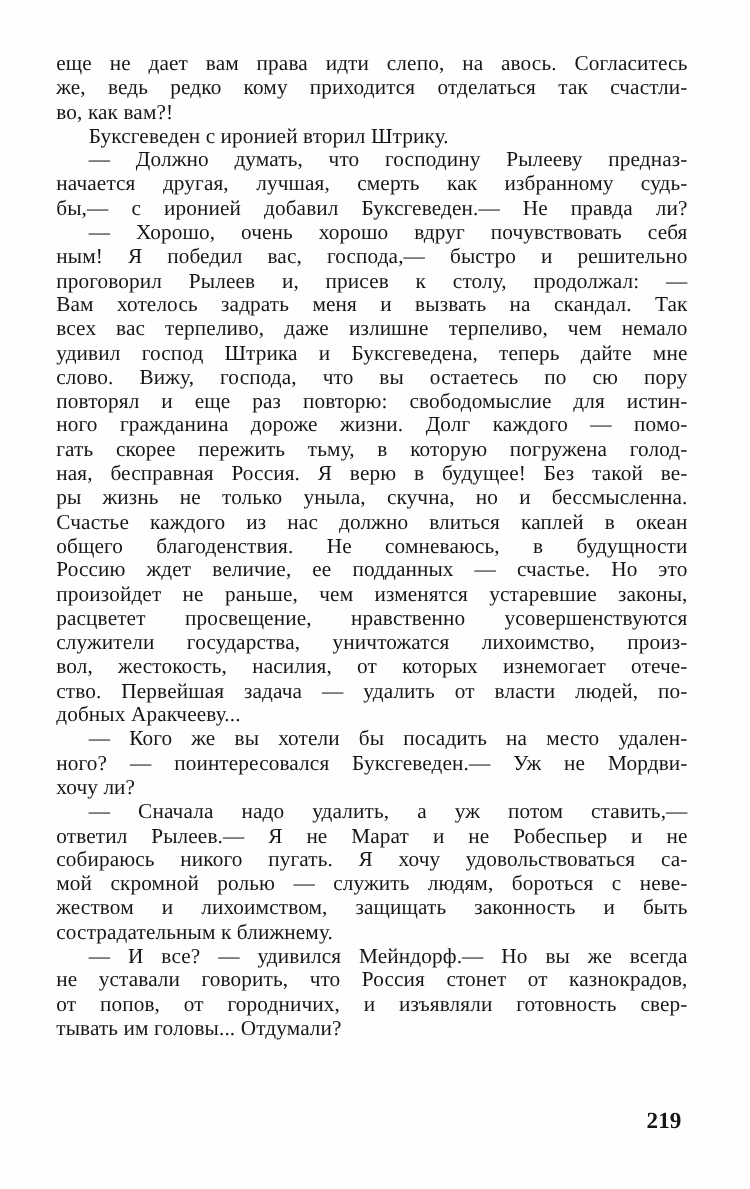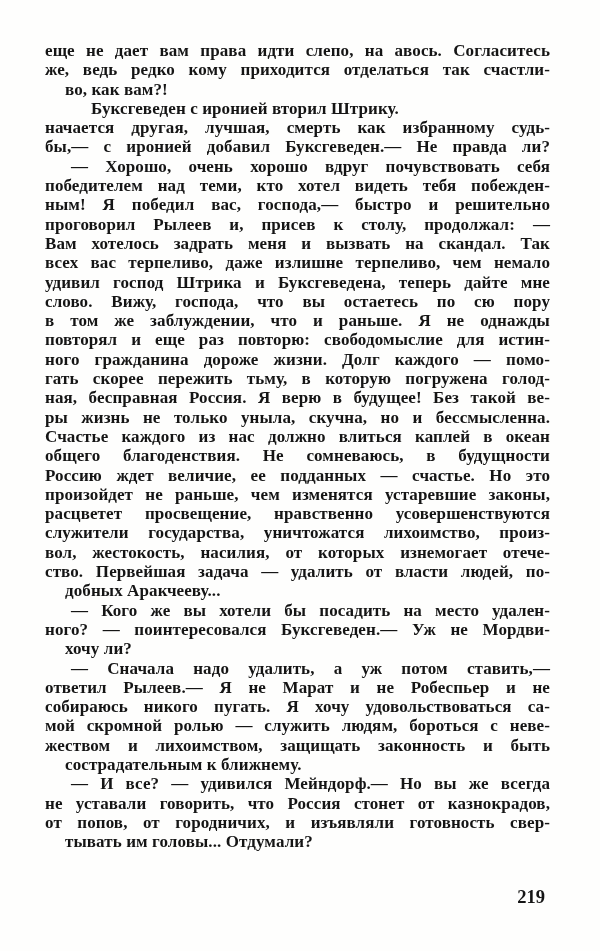--- a/index.html
+++ b/index.html
@@ -17,65 +17,63 @@
     color: #151515;
   }
   .page-text {
     position: absolute;
     left: 45px;
     top: 41px;
     width: 505px;
   }
   .line {
     font-size: 17px;
-    font-weight: bold;
+    font-weight: normal;
     line-height: 19.3px;
     height: 19.3px;
     white-space: normal;
     text-align: justify;
     text-align-last: justify;
     letter-spacing: 0.1px;
   }
   .line.indent {
     text-indent: 26px;
   }
   .line.para-end {
     text-align-last: left;
-    margin-left: 20px;
   }
   .page-number {
     position: absolute;
     top: 886px;
     right: 55px;
     font-size: 18.5px;
     font-weight: bold;
     line-height: 22px;
     color: #151515;
   }
 </style>
 </head>
 <body>
 
 <div class="book-page">
   <div class="page-text">
       <div class="line">еще не дает вам права идти слепо, на авось. Согласитесь</div>
       <div class="line">же, ведь редко кому приходится отделаться так счастли-</div>
       <div class="line para-end">во, как вам?!</div>
       <div class="line indent para-end">Буксгеведен с иронией вторил Штрику.</div>
+      <div class="line indent">— Должно думать, что господину Рылееву предназ-</div>
       <div class="line">начается другая, лучшая, смерть как избранному судь-</div>
       <div class="line">бы,— с иронией добавил Буксгеведен.— Не правда ли?</div>
       <div class="line indent">— Хорошо, очень хорошо вдруг почувствовать себя</div>
-      <div class="line">победителем над теми, кто хотел видеть тебя побежден-</div>
       <div class="line">ным! Я победил вас, господа,— быстро и решительно</div>
       <div class="line">проговорил Рылеев и, присев к столу, продолжал: —</div>
       <div class="line">Вам хотелось задрать меня и вызвать на скандал. Так</div>
       <div class="line">всех вас терпеливо, даже излишне терпеливо, чем немало</div>
       <div class="line">удивил господ Штрика и Буксгеведена, теперь дайте мне</div>
       <div class="line">слово. Вижу, господа, что вы остаетесь по сю пору</div>
-      <div class="line">в том же заблуждении, что и раньше. Я не однажды</div>
       <div class="line">повторял и еще раз повторю: свободомыслие для истин-</div>
       <div class="line">ного гражданина дороже жизни. Долг каждого — помо-</div>
       <div class="line">гать скорее пережить тьму, в которую погружена голод-</div>
       <div class="line">ная, бесправная Россия. Я верю в будущее! Без такой ве-</div>
       <div class="line">ры жизнь не только уныла, скучна, но и бессмысленна.</div>
       <div class="line">Счастье каждого из нас должно влиться каплей в океан</div>
       <div class="line">общего благоденствия. Не сомневаюсь, в будущности</div>
       <div class="line">Россию ждет величие, ее подданных — счастье. Но это</div>
       <div class="line">произойдет не раньше, чем изменятся устаревшие законы,</div>
       <div class="line">расцветет просвещение, нравственно усовершенствуются</div>

